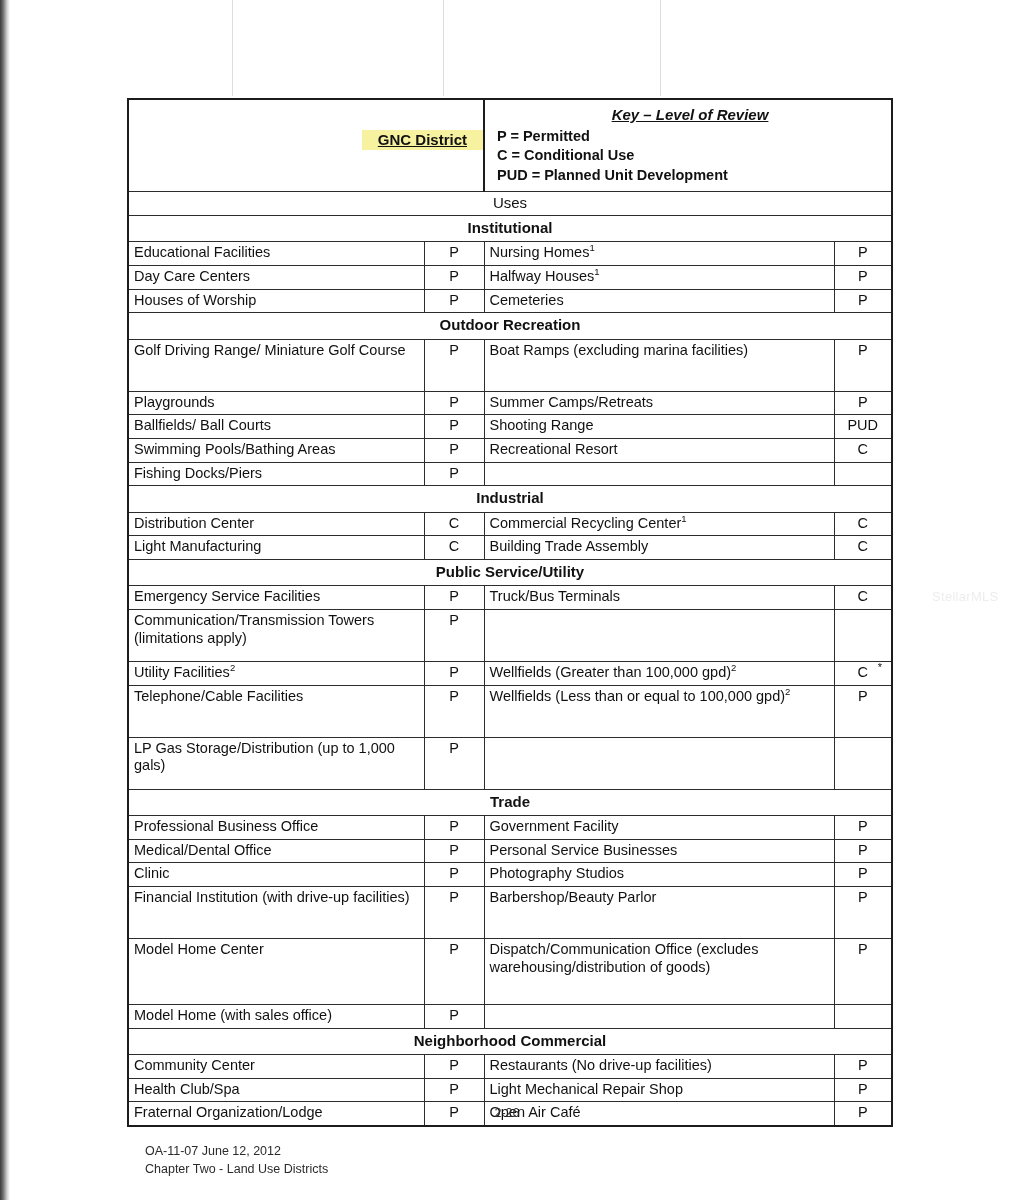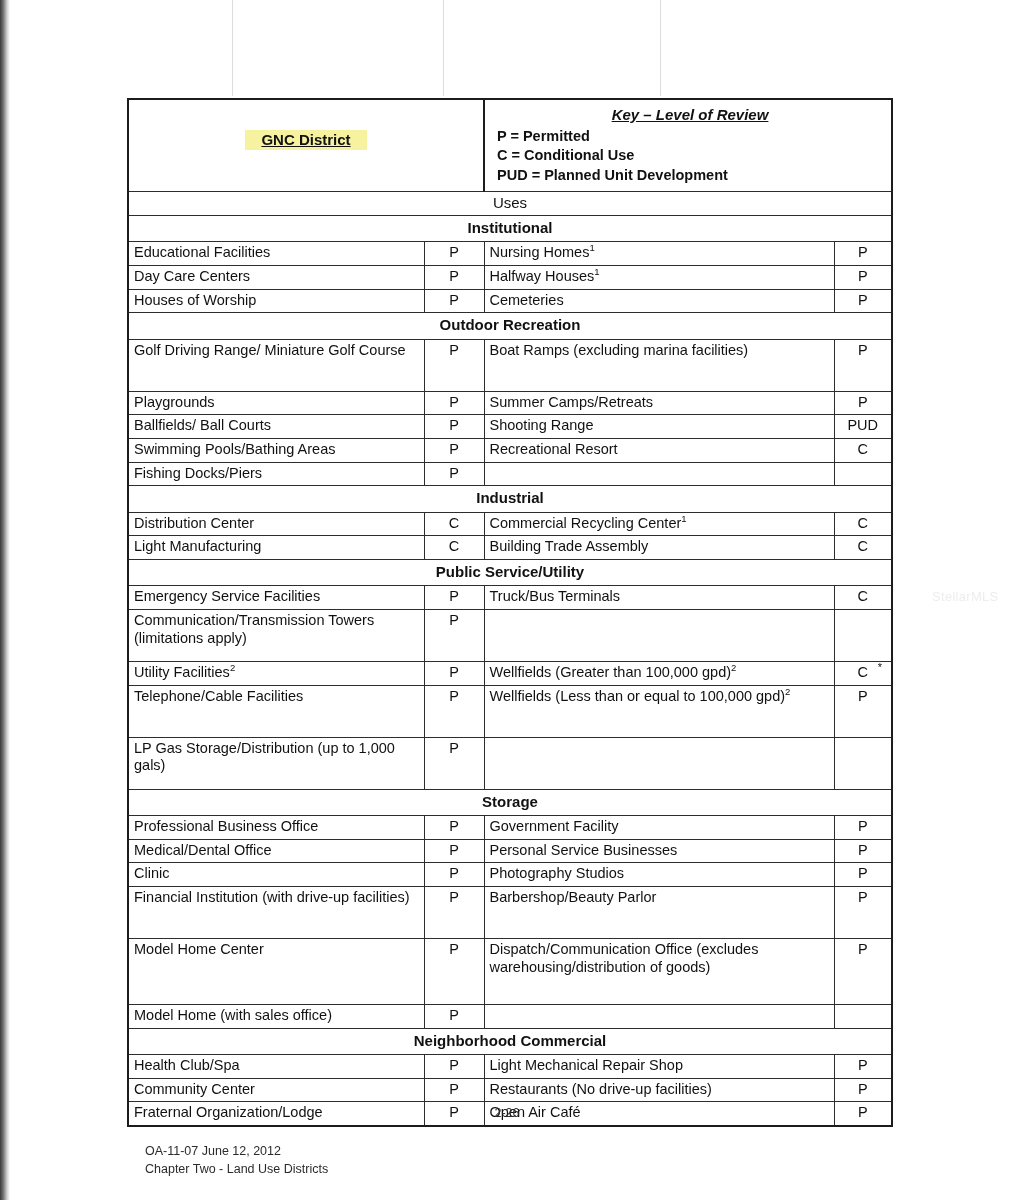--- a/index.html
+++ b/index.html
@@ -57,21 +57,21 @@
     text-align:center;
     padding-left:0;padding-right:0;
   }
   
   .hdr-left{
     height:76px;
     border-right:2px solid #1c1c1c;
     position:relative;
   }
   .hl-inner{
-    position:absolute;left:0;right:0;top:31px;text-align:center;
+    position:absolute;left:0;right:0;top:31px;text-align:right;
   }
   .hilite{
     background:#f7f2a0;
     padding:1px 16px 2px 16px;
     font-weight:bold;
     font-size:15px;
     text-decoration:underline;
     color:#111;
   }
   .hdr-right{
@@ -251,21 +251,21 @@
             <td>Wellfields (Less than or equal to 100,000 gpd)<sup>2</sup></td>
             <td class="code right-edge">P</td>
           </tr>
           <tr class="tall-2">
             <td class="left-edge tall-2">LP Gas Storage/Distribution (up to 1,000 gals)</td>
             <td class="code">P</td>
             <td></td>
             <td class="code right-edge"></td>
           </tr>
           <tr class="section">
-            <td colspan="4">Storage</td>
+            <td colspan="4">Trade</td>
           </tr>
           <tr>
             <td class="left-edge">Professional Business Office</td>
             <td class="code">P</td>
             <td>Government Facility</td>
             <td class="code right-edge">P</td>
           </tr>
           <tr>
             <td class="left-edge">Medical/Dental Office</td>
             <td class="code">P</td>
@@ -293,29 +293,29 @@
           <tr>
             <td class="left-edge">Model Home (with sales office)</td>
             <td class="code">P</td>
             <td></td>
             <td class="code right-edge"></td>
           </tr>
           <tr class="section">
             <td colspan="4">Neighborhood Commercial</td>
           </tr>
           <tr>
+            <td class="left-edge">Community Center</td>
+            <td class="code">P</td>
+            <td>Restaurants (No drive-up facilities)</td>
+            <td class="code right-edge">P</td>
+          </tr>
+          <tr>
             <td class="left-edge">Health Club/Spa</td>
             <td class="code">P</td>
             <td>Light Mechanical Repair Shop</td>
-            <td class="code right-edge">P</td>
-          </tr>
-          <tr>
-            <td class="left-edge">Community Center</td>
-            <td class="code">P</td>
-            <td>Restaurants (No drive-up facilities)</td>
             <td class="code right-edge">P</td>
           </tr>
           <tr>
             <td class="left-edge">Fraternal Organization/Lodge</td>
             <td class="code">P</td>
             <td>Open Air Café</td>
             <td class="code right-edge">P</td>
           </tr>
         </tbody>
     </table>

